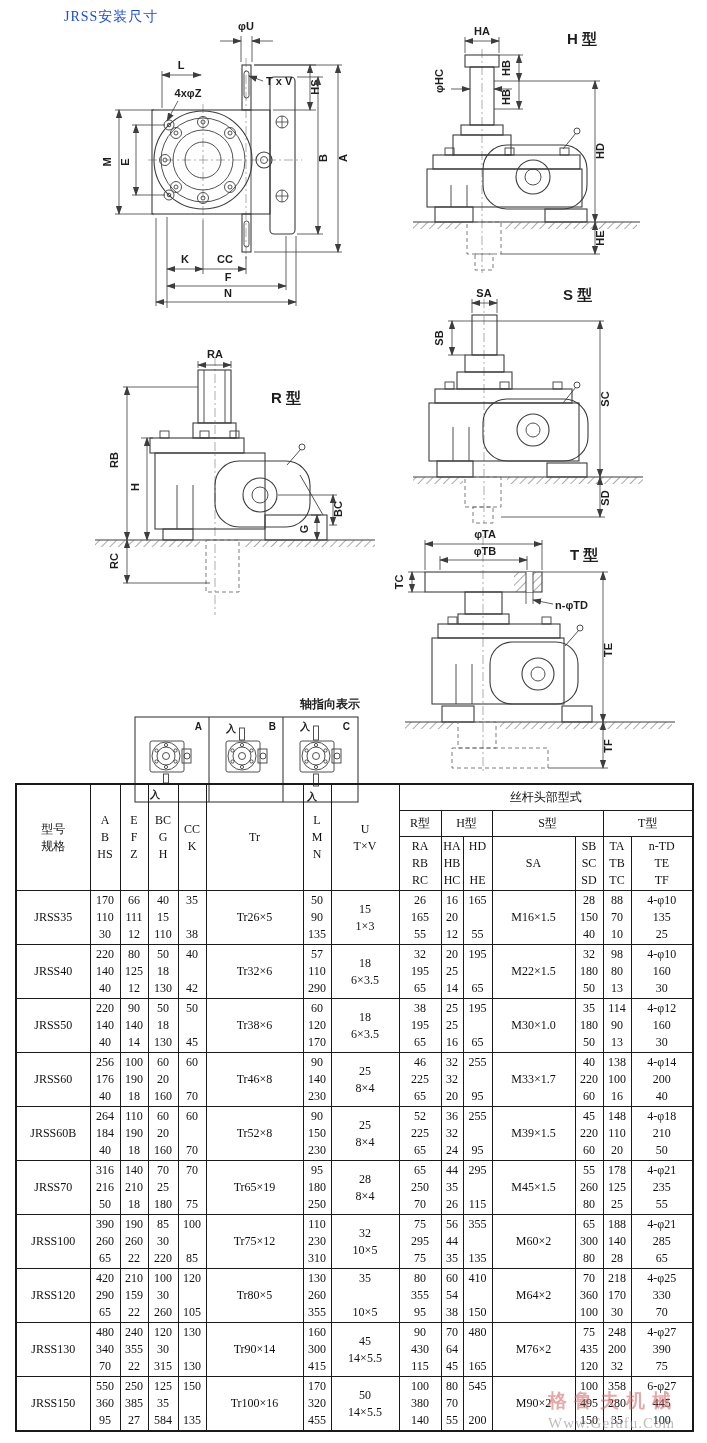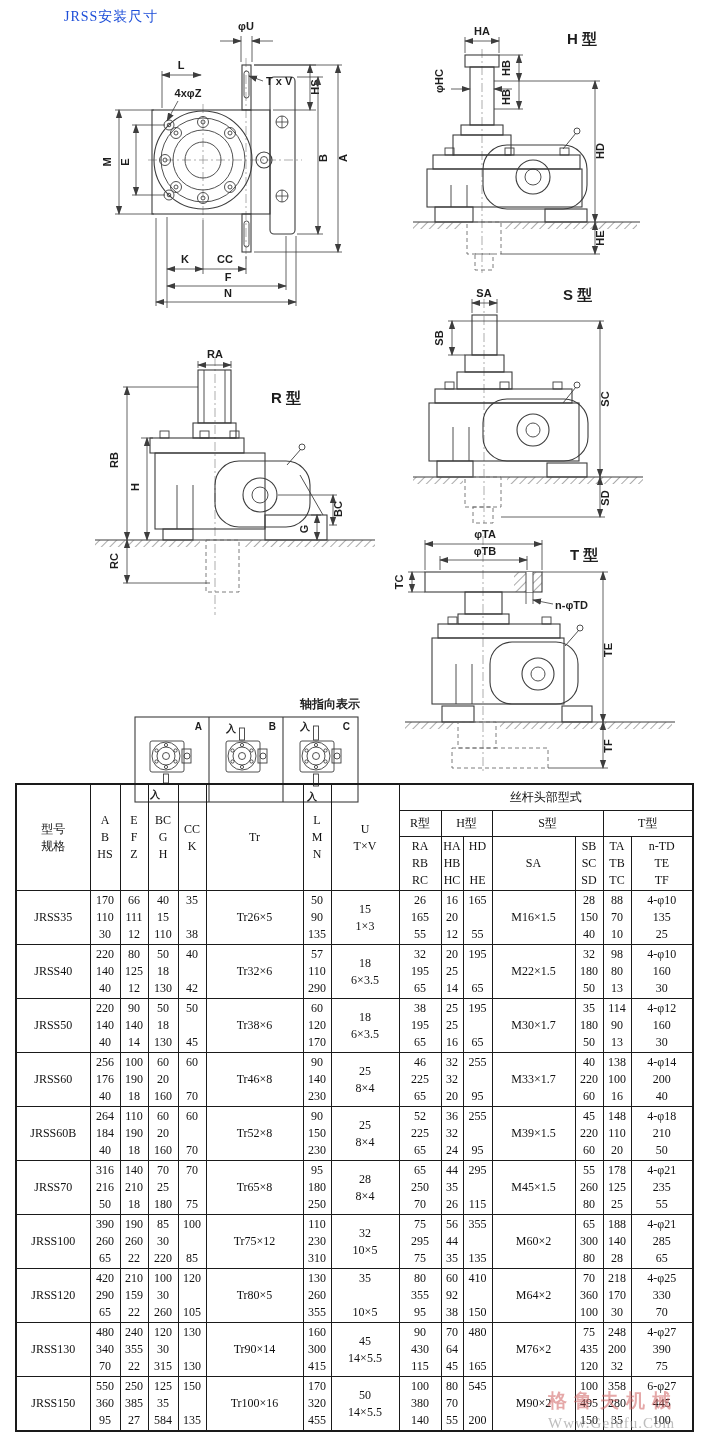--- a/index.html
+++ b/index.html
@@ -697,21 +697,21 @@
           <td>
             <div class="ln">25</div>
             <div class="ln">25</div>
             <div class="ln">16</div>
           </td>
           <td>
             <div class="ln">195</div>
             <div class="ln">&nbsp;</div>
             <div class="ln">65</div>
           </td>
-          <td>M30×1.7</td>
+          <td>M30×1.0</td>
           <td>
             <div class="ln">35</div>
             <div class="ln">180</div>
             <div class="ln">50</div>
           </td>
           <td>
             <div class="ln">114</div>
             <div class="ln">90</div>
             <div class="ln">13</div>
           </td>
@@ -864,21 +864,21 @@
           <td>
             <div class="ln">70</div>
             <div class="ln">25</div>
             <div class="ln">180</div>
           </td>
           <td>
             <div class="ln">70</div>
             <div class="ln">&nbsp;</div>
             <div class="ln">75</div>
           </td>
-          <td>Tr65×8</td>
+          <td>Tr65×19</td>
           <td>
             <div class="ln">95</div>
             <div class="ln">180</div>
             <div class="ln">250</div>
           </td>
           <td>
             <div class="ln">28</div>
             <div class="ln">8×4</div>
           </td>
           <td>
@@ -1010,21 +1010,21 @@
             <div class="ln">&nbsp;</div>
             <div class="ln">10×5</div>
           </td>
           <td>
             <div class="ln">80</div>
             <div class="ln">355</div>
             <div class="ln">95</div>
           </td>
           <td>
             <div class="ln">60</div>
-            <div class="ln">92</div>
+            <div class="ln">54</div>
             <div class="ln">38</div>
           </td>
           <td>
             <div class="ln">410</div>
             <div class="ln">&nbsp;</div>
             <div class="ln">150</div>
           </td>
           <td>M64×2</td>
           <td>
             <div class="ln">70</div>

